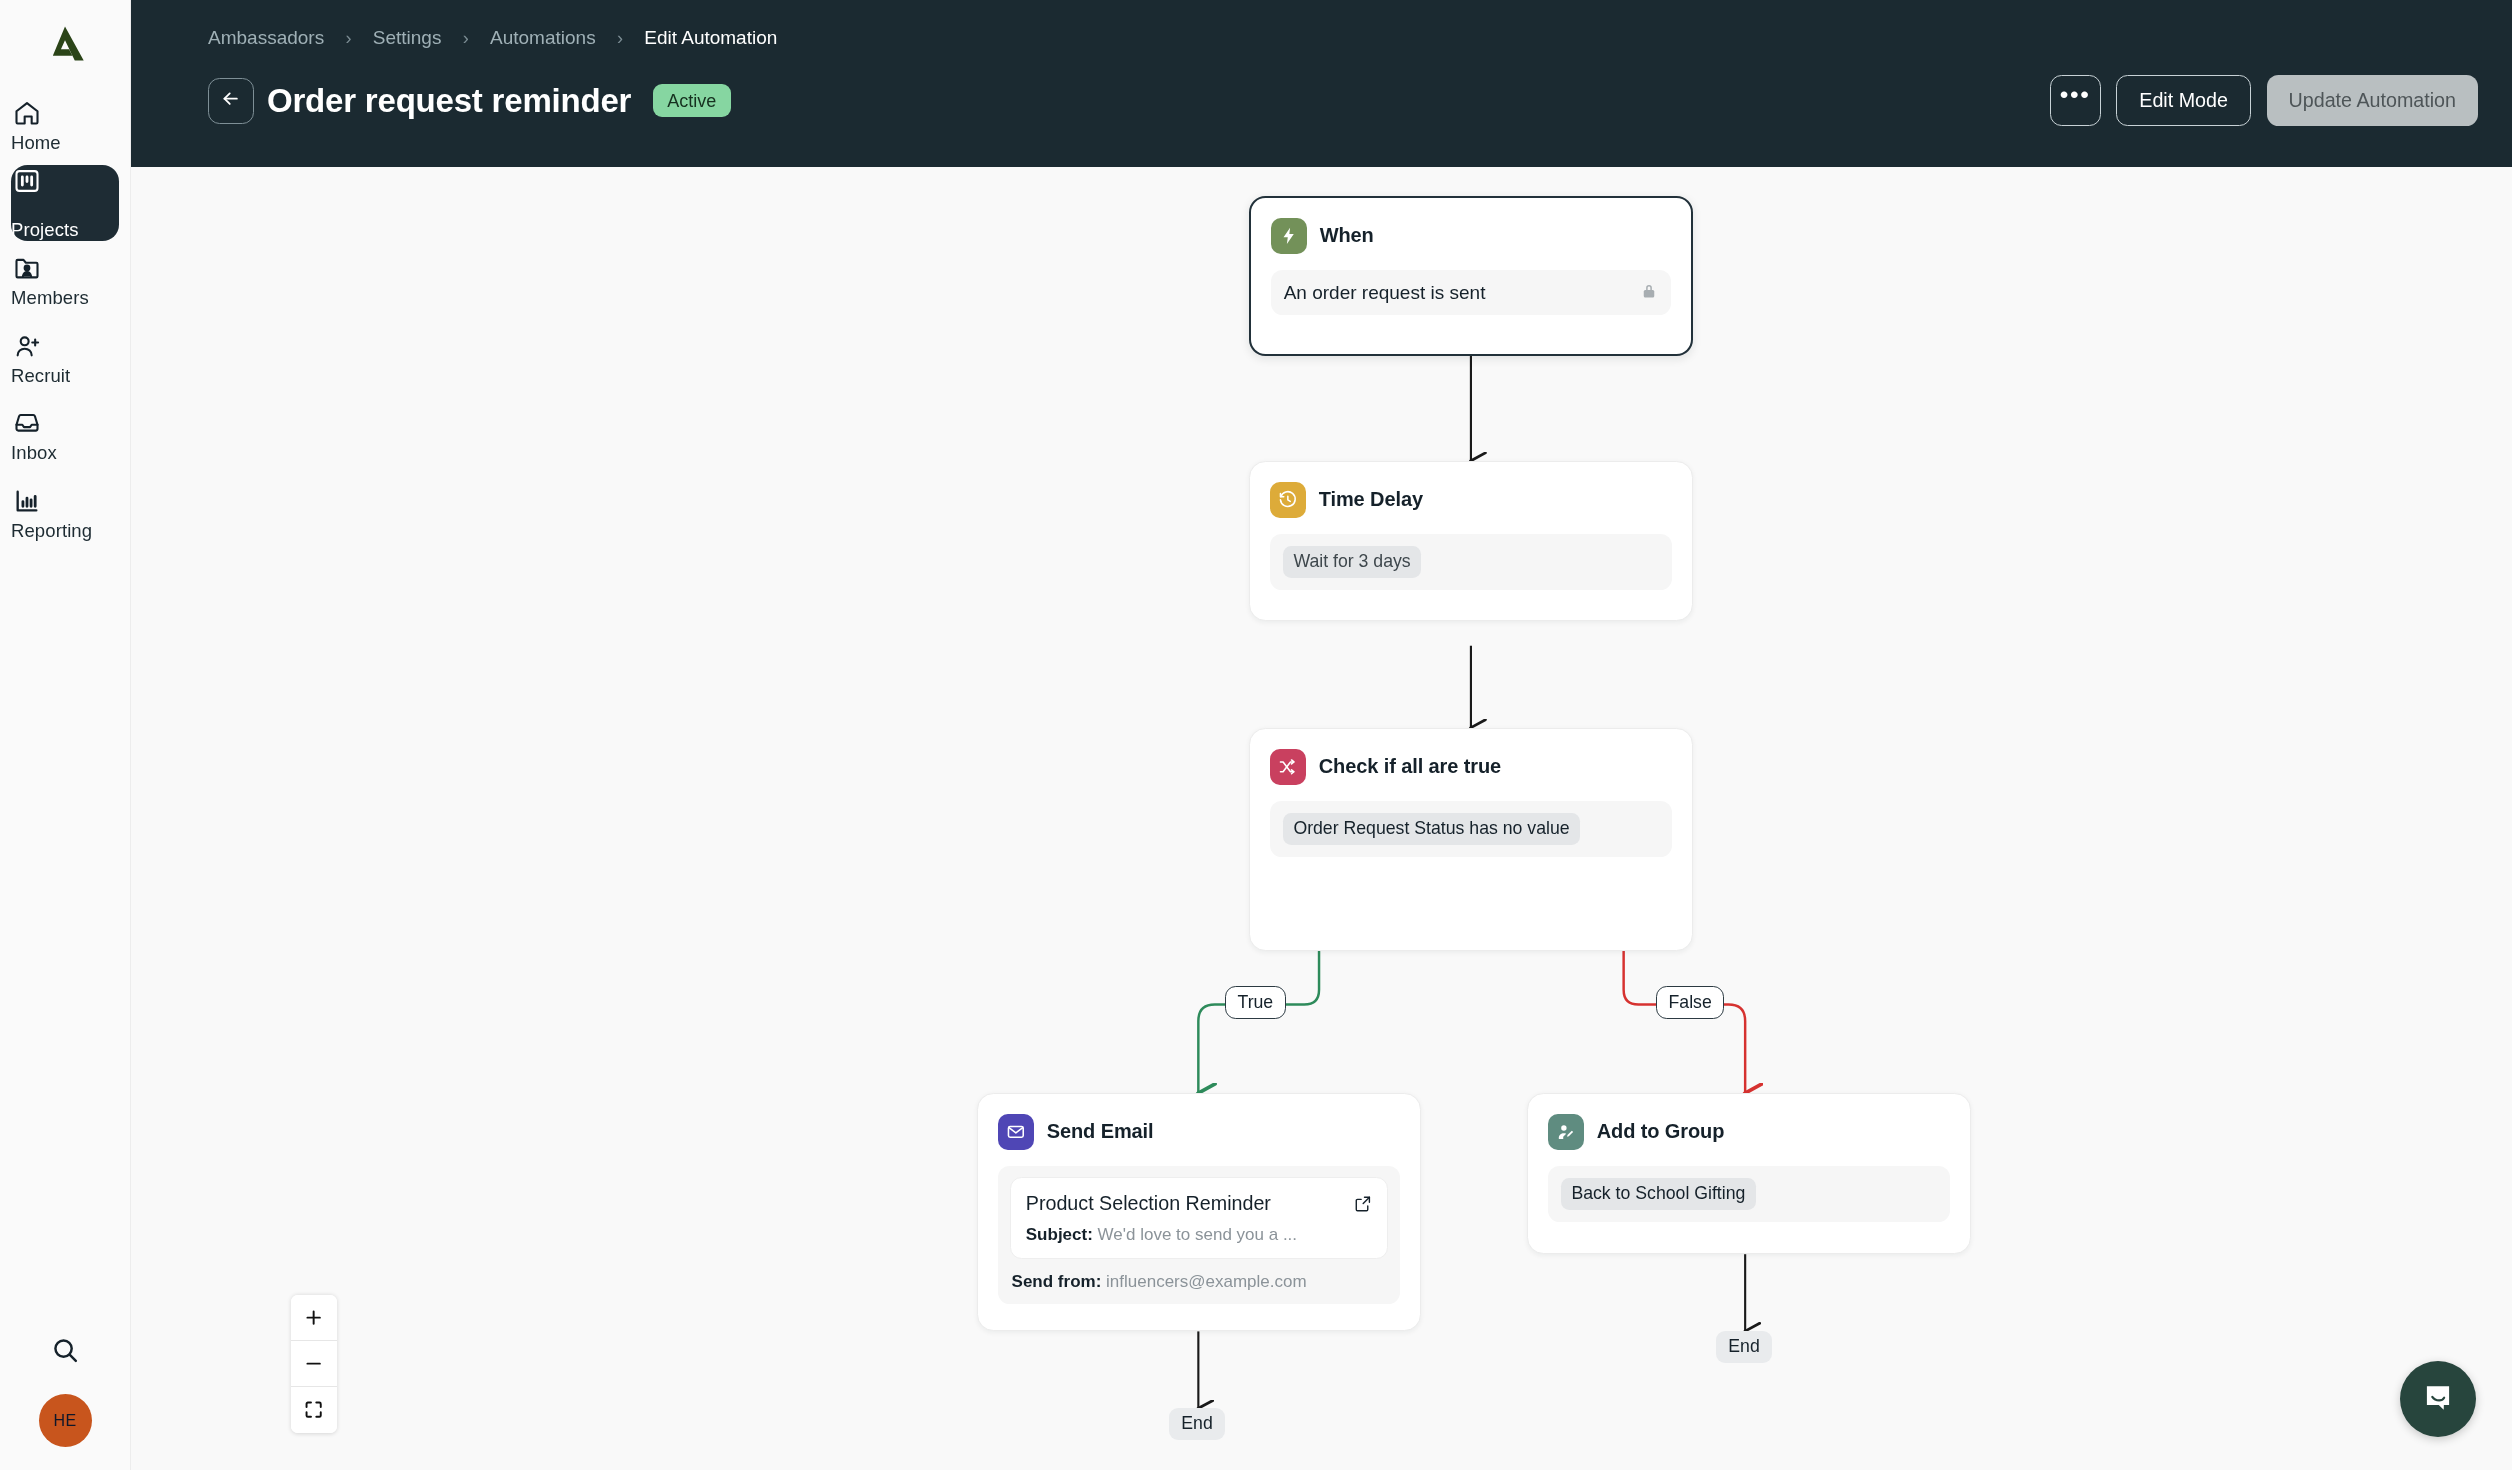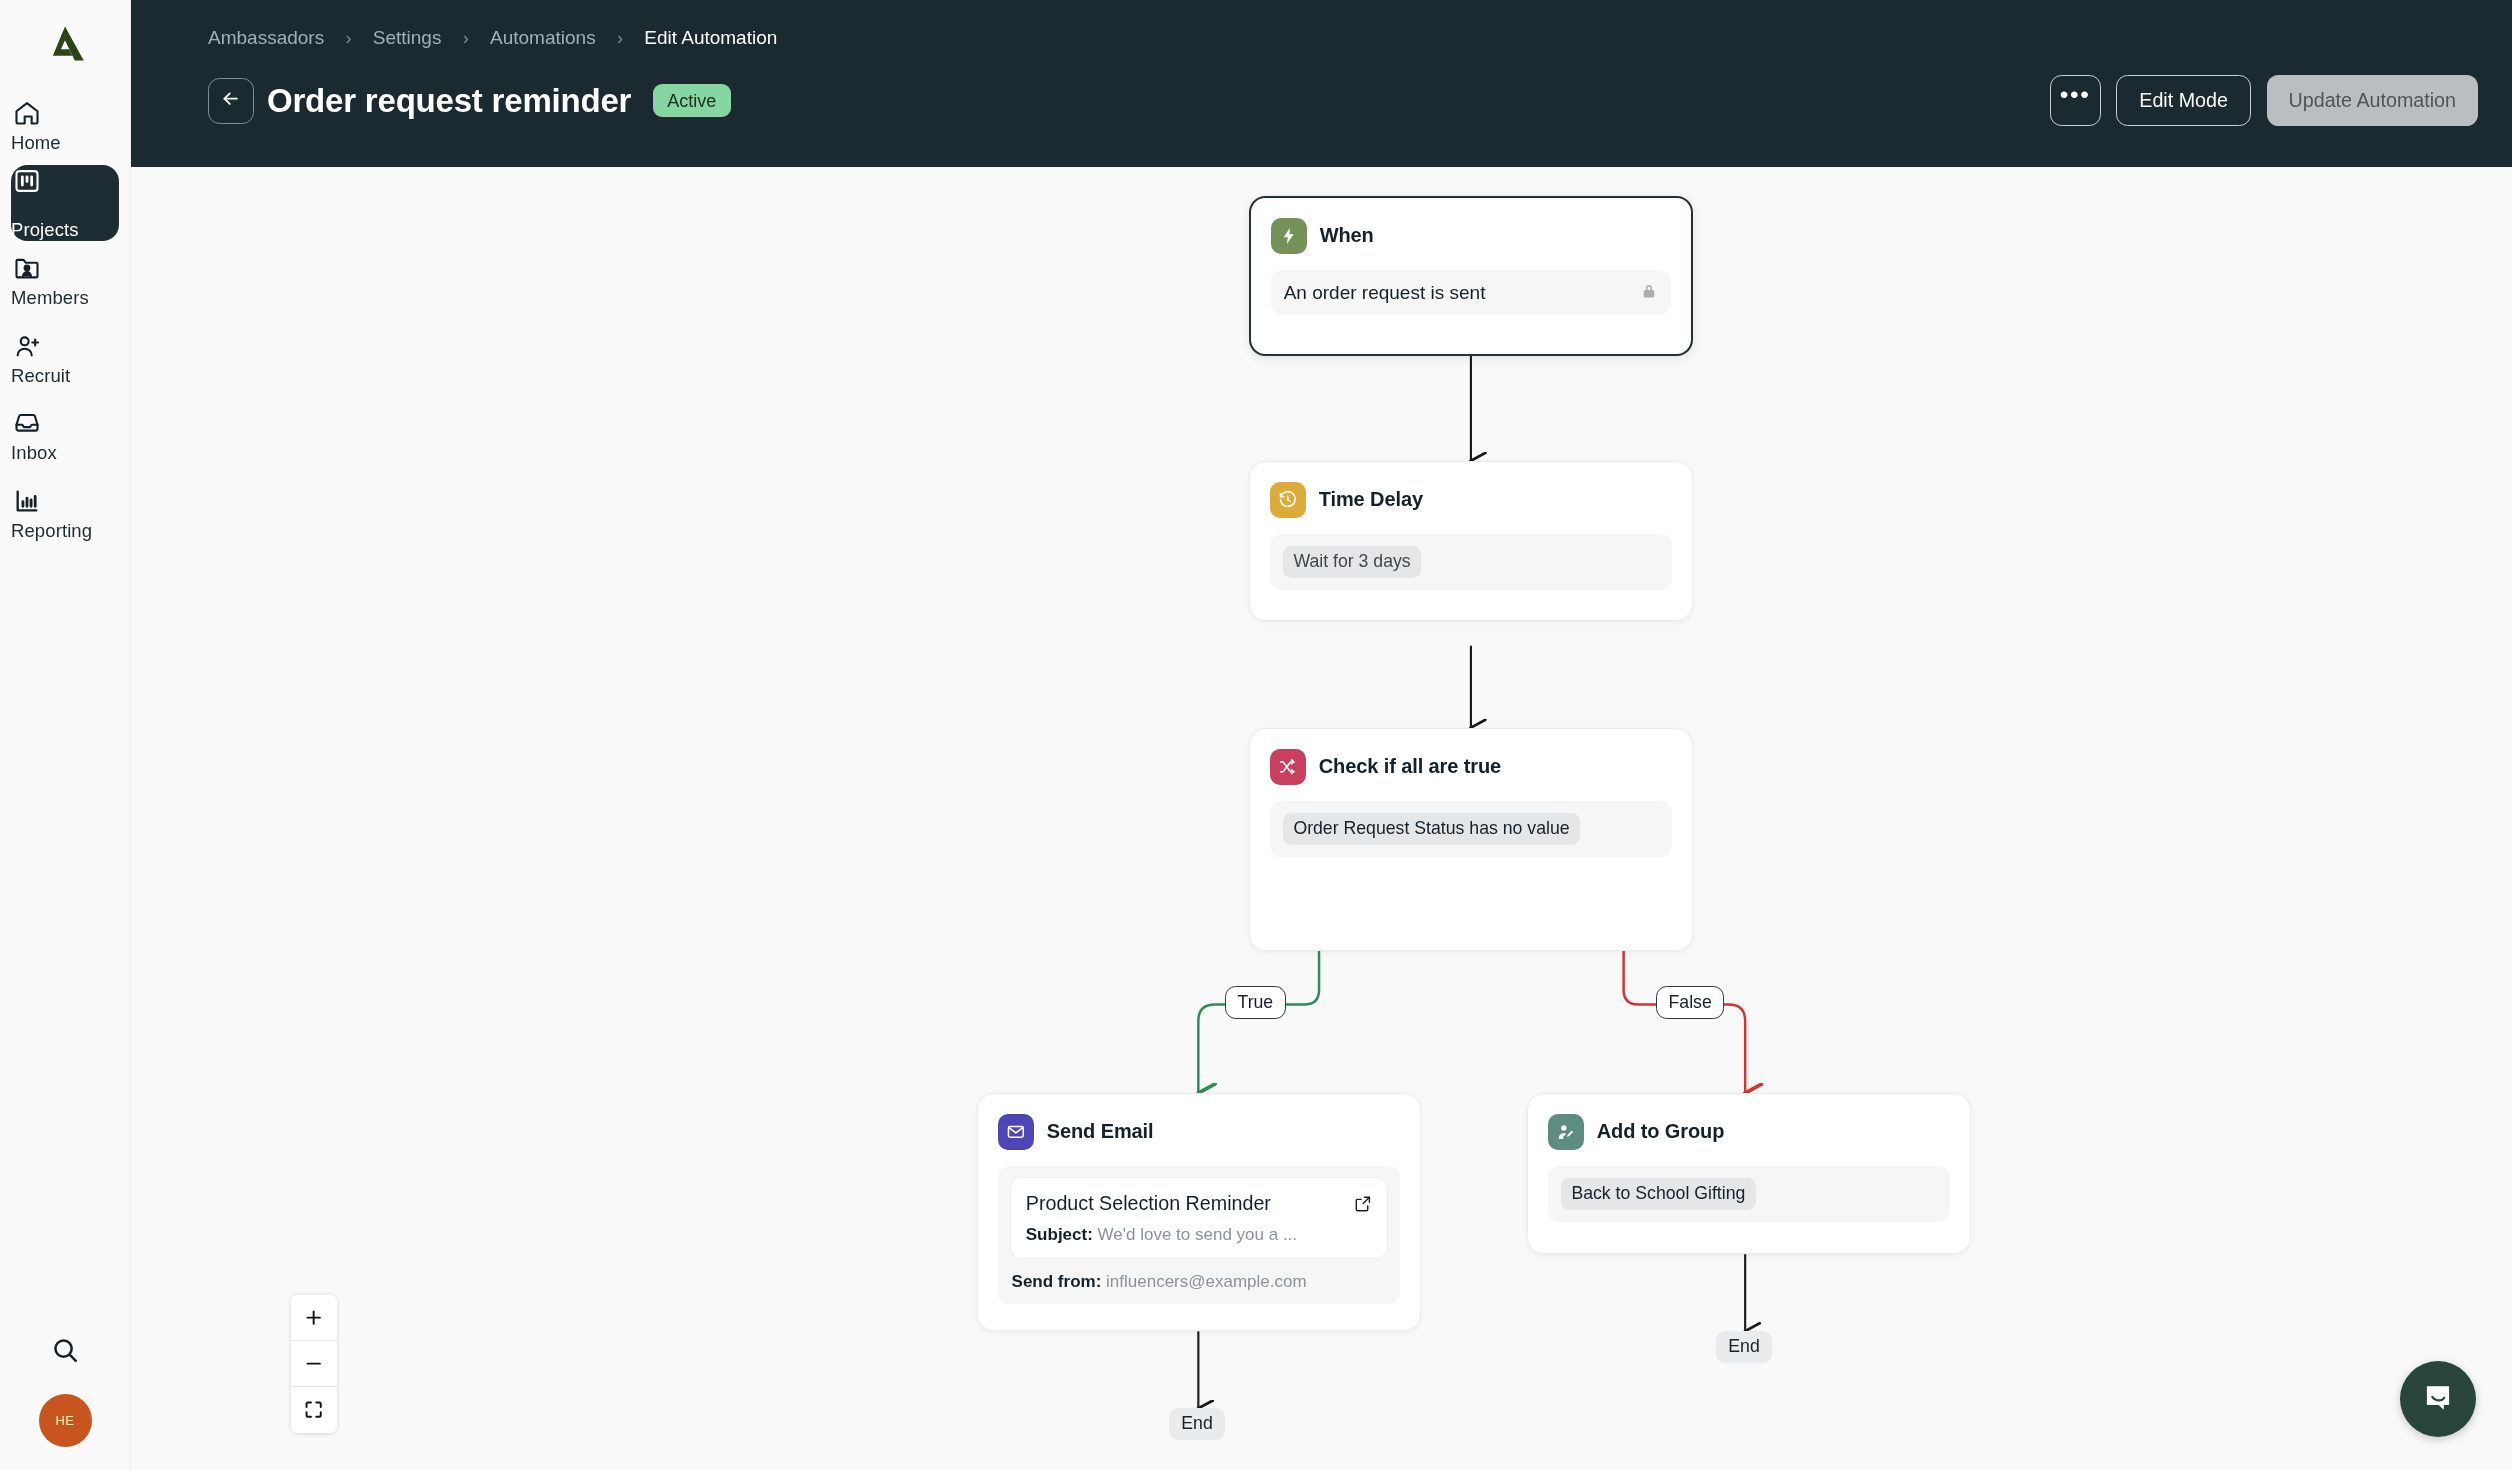--- a/index.html
+++ b/index.html
@@ -93,23 +93,23 @@
   }
   .search-btn {
     width: 44px; height: 44px;
     display: flex; align-items: center; justify-content: center;
     cursor: pointer;
   }
   .avatar {
     width: 53px; height: 53px;
     border-radius: 50%;
     background: #c8551d;
-    color: #fef9c3;
-    display: flex; align-items: center; justify-content: center;
-    font-size: 13px;
+    color: #0f172a;
+    display: flex; align-items: center; justify-content: center;
+    font-size: 16px;
     letter-spacing: 0.4px;
     cursor: pointer;
   }
 
   
   #main {
     flex: 1 1 auto;
     position: relative;
     height: 1470px;
     background: #f9f9f9;

